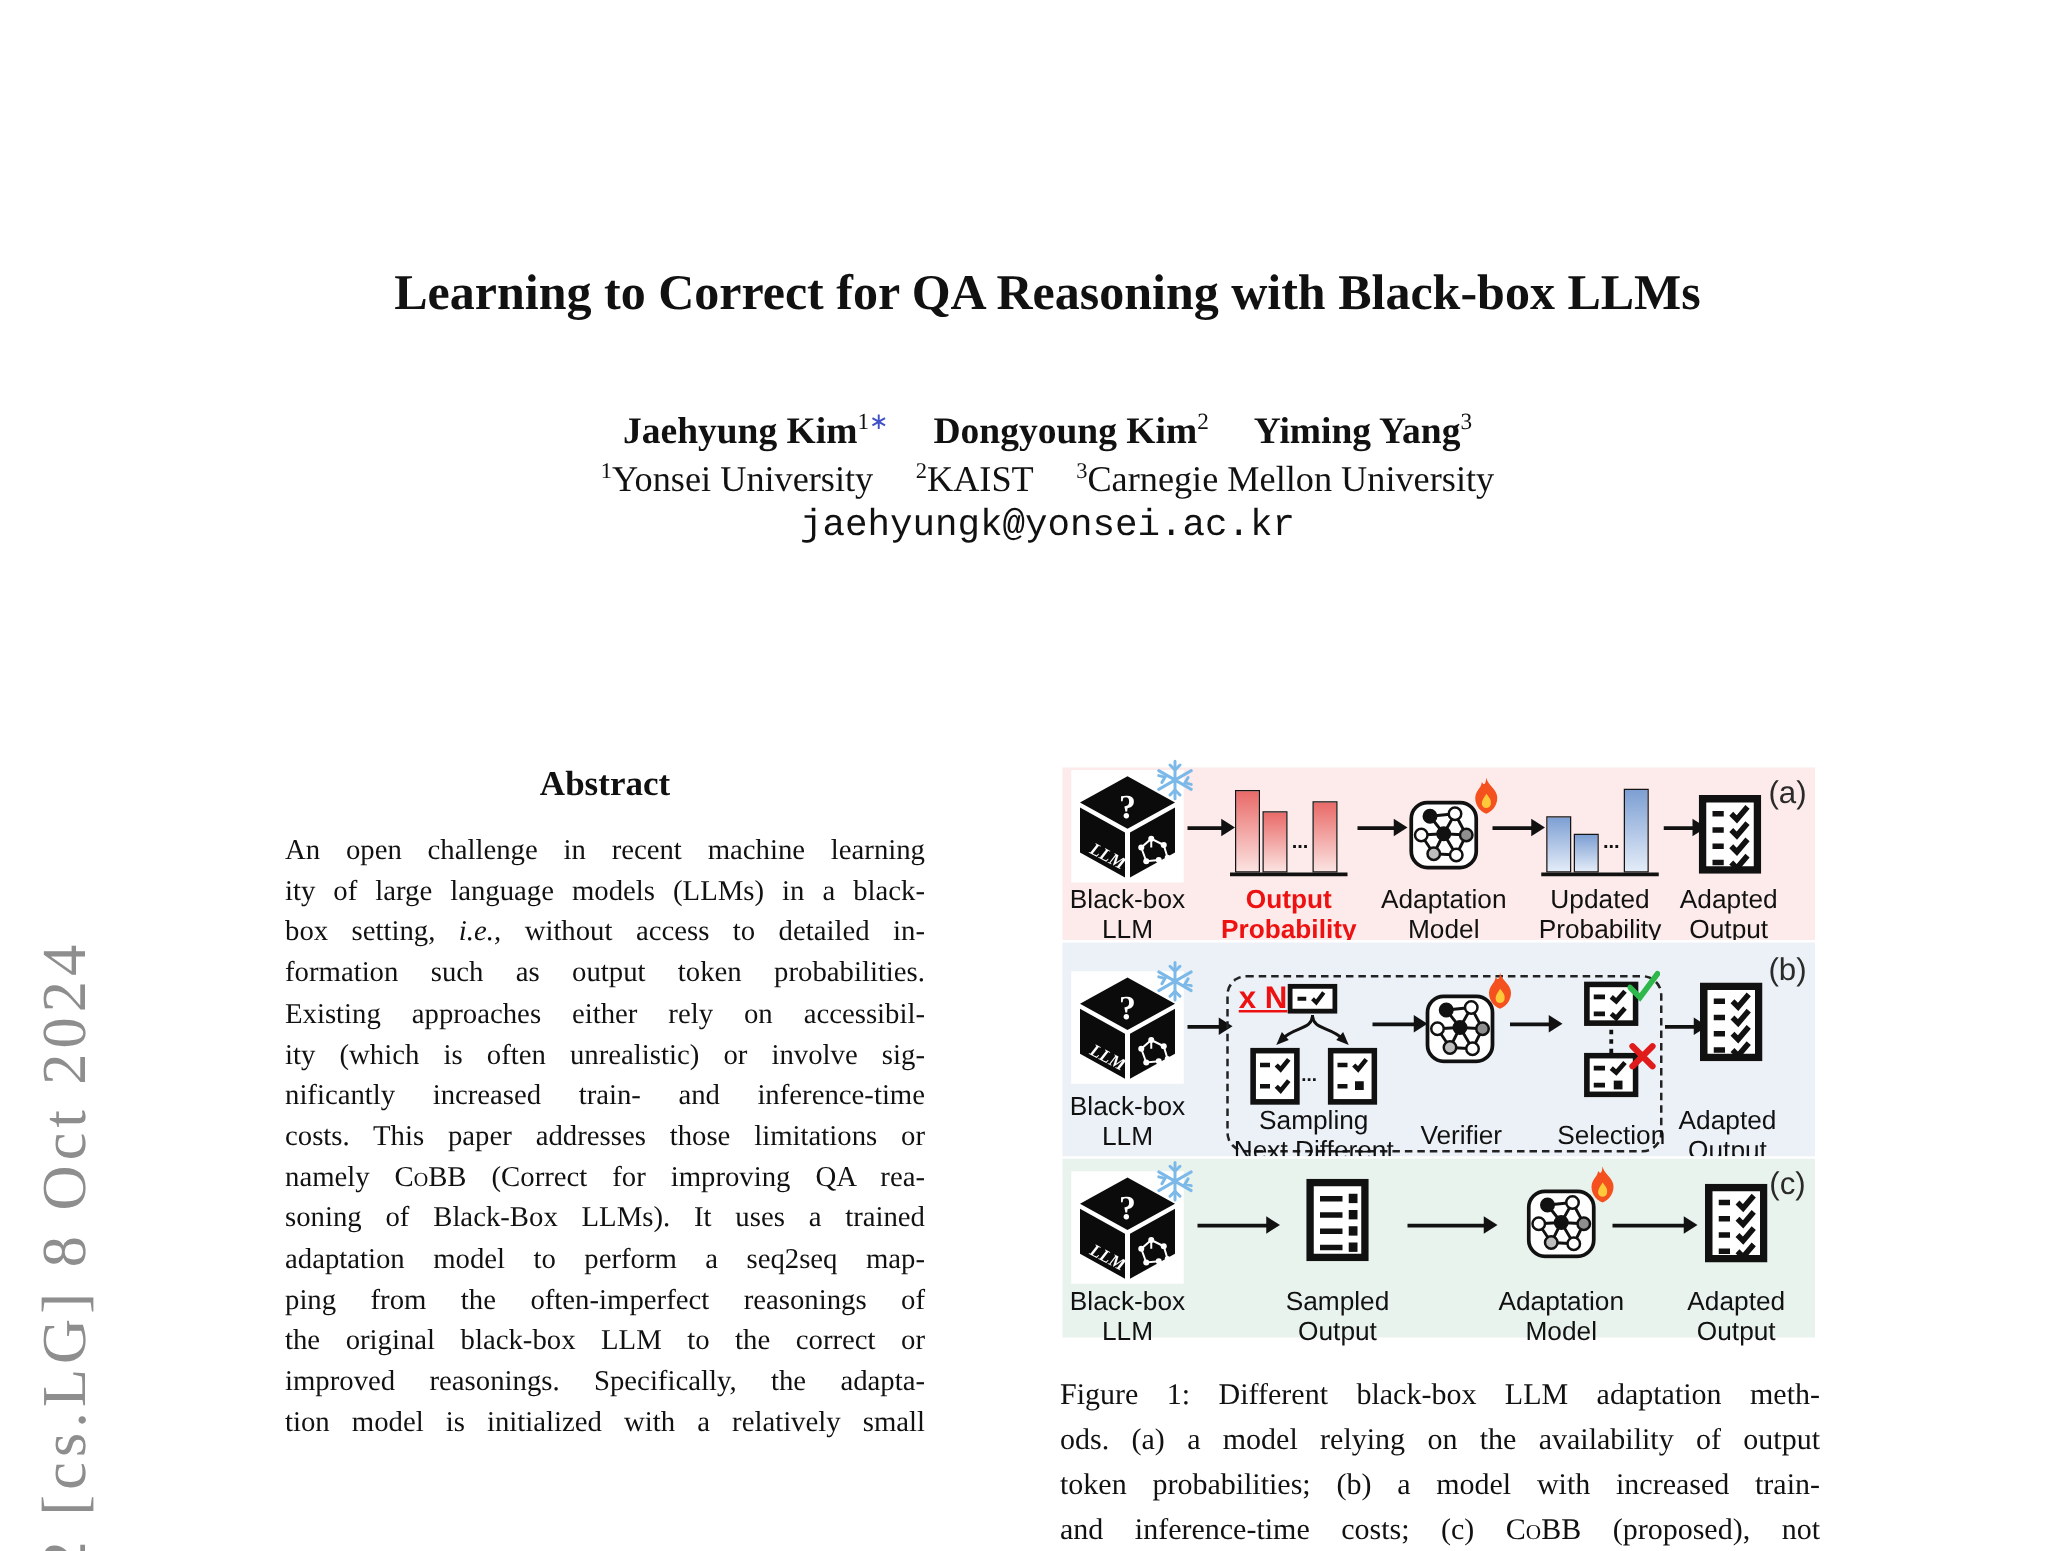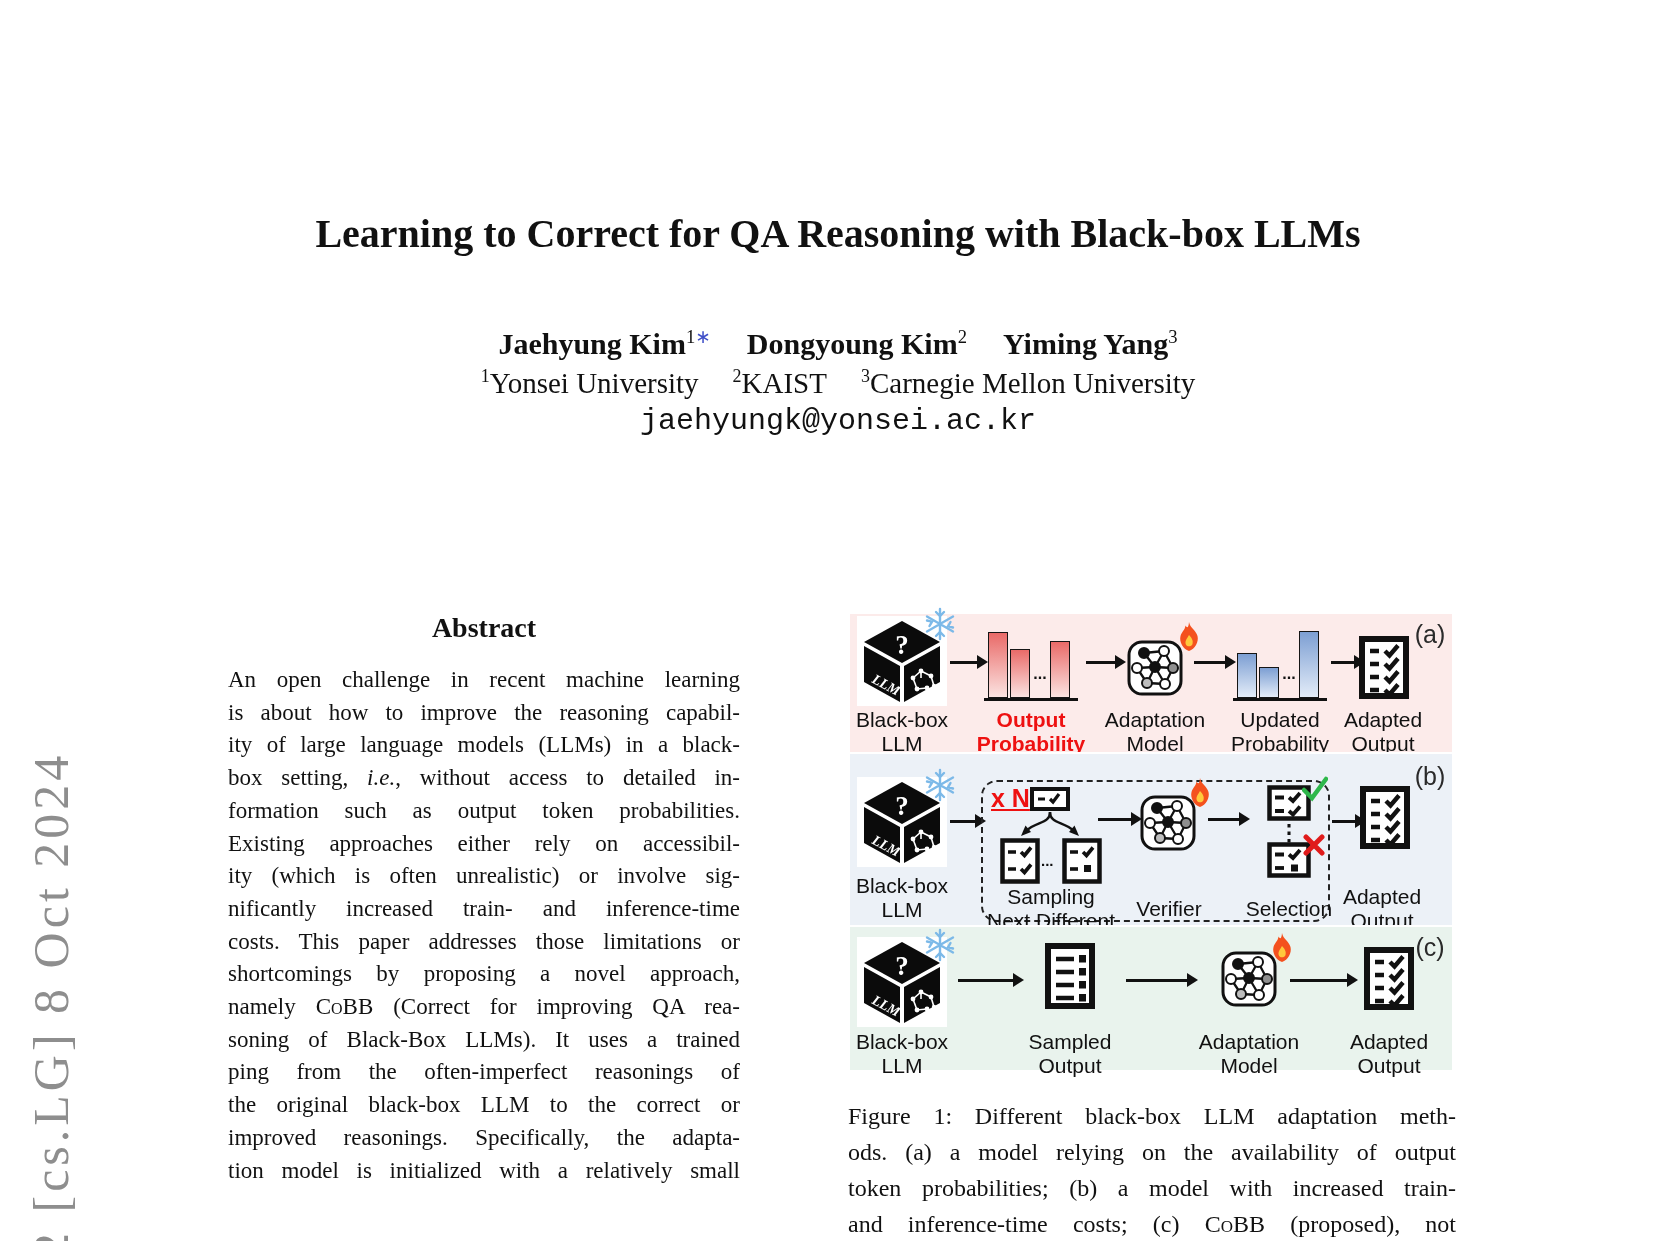--- a/index.html
+++ b/index.html
@@ -187,31 +187,30 @@
 
 <div class="title">Learning to Correct for QA Reasoning with Black-box LLMs</div>
 
 <div class="authors"><span class="author"><span>Jaehyung Kim</span><sup>1</sup><sup class="star">∗</sup></span><span class="author"><span>Dongyoung Kim</span><sup>2</sup></span><span class="author"><span>Yiming Yang</span><sup>3</sup></span></div>
 <div class="affils"><span class="affil"><sup>1</sup>Yonsei University</span><span class="affil"><sup>2</sup>KAIST</span><span class="affil"><sup>3</sup>Carnegie Mellon University</span></div>
 <div class="email">jaehyungk@yonsei.ac.kr</div>
 
 <div class="abs-heading">Abstract</div>
 <div class="abs-lines">
     <div class="tline"><span>An open challenge in recent machine learning</span></div>
-    <div class="tline"><span>is about how to improve the reasoning capabil-</span></div>
     <div class="tline"><span>ity of large language models (LLMs) in a black-</span></div>
     <div class="tline"><span>box setting, </span><span class="si">i.e.</span><span>, without access to detailed in-</span></div>
     <div class="tline"><span>formation such as output token probabilities.</span></div>
     <div class="tline"><span>Existing approaches either rely on accessibil-</span></div>
     <div class="tline"><span>ity (which is often unrealistic) or involve sig-</span></div>
     <div class="tline"><span>nificantly increased train- and inference-time</span></div>
     <div class="tline"><span>costs. This paper addresses those limitations or</span></div>
-    <div class="tline"><span>shortcomings by proposing a novel approach,</span></div>
     <div class="tline"><span>namely </span><span class="ssc">CoBB</span><span> (</span><span class="sb">Co</span><span>rrect for improving QA rea-</span></div>
     <div class="tline"><span>soning of </span><span class="sb">B</span><span>lack-</span><span class="sb">B</span><span>ox LLMs). It uses a trained</span></div>
+    <div class="tline"><span>adaptation model to perform a seq2seq map-</span></div>
     <div class="tline"><span>ping from the often-imperfect reasonings of</span></div>
     <div class="tline"><span>the original black-box LLM to the correct or</span></div>
     <div class="tline"><span>improved reasonings. Specifically, the adapta-</span></div>
     <div class="tline"><span>tion model is initialized with a relatively small</span></div>
   </div>
 
 <div class="fig">
 
   <div class="band band-a">
     <div class="rtag" style="left:558px;top:6px">(a)</div>

